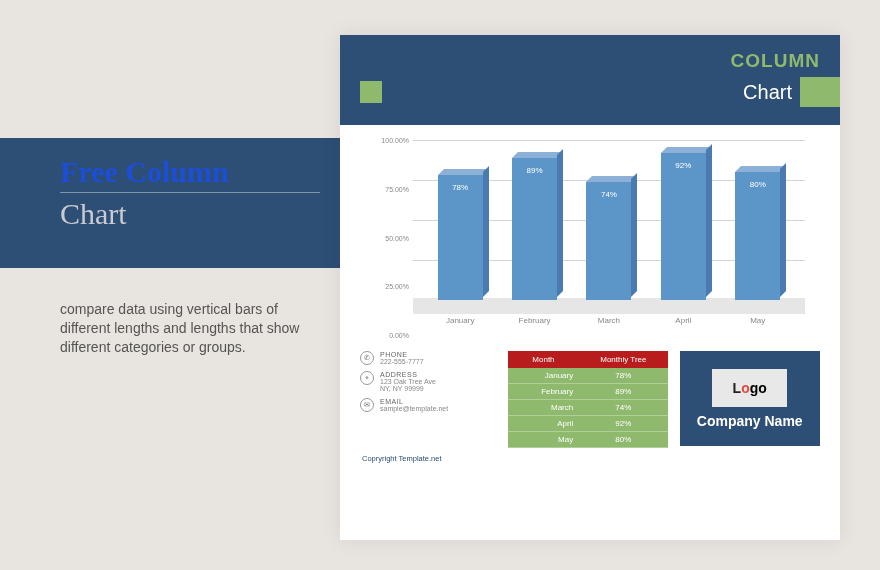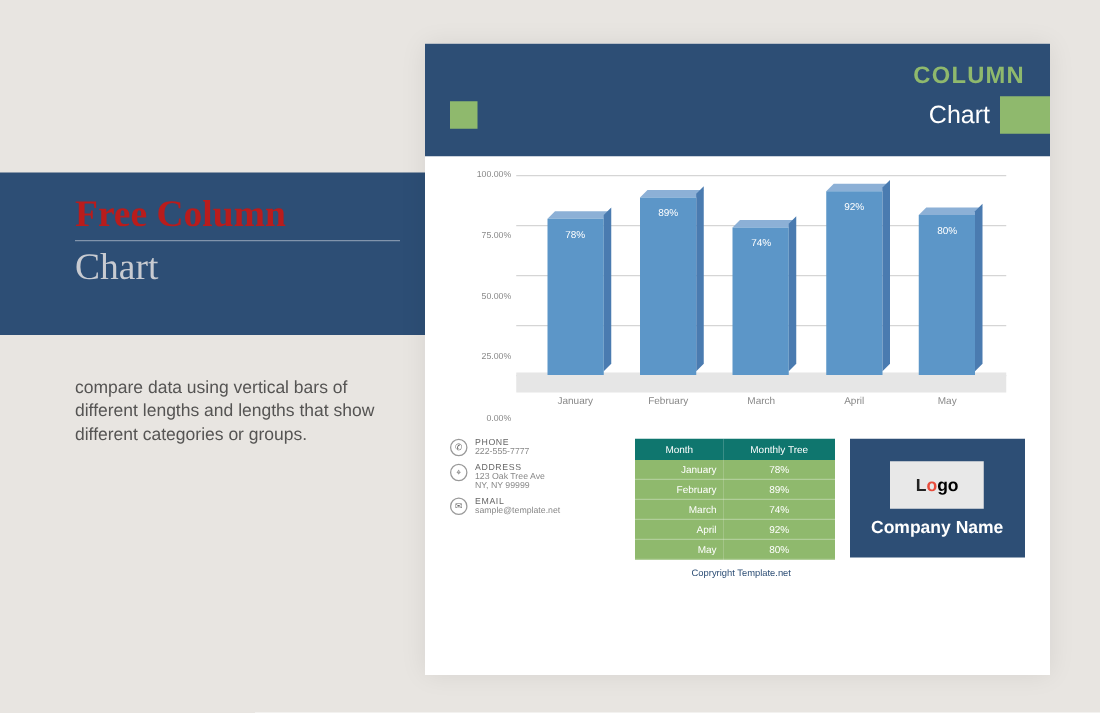--- a/index.html
+++ b/index.html
@@ -1,21 +1,21 @@
 <!DOCTYPE html>
 <html><head>
 <meta charset="utf-8">
 <style>
 * { margin: 0; padding: 0; box-sizing: border-box; }
 body { width: 880px; height: 570px; background: #e8e5e1; font-family: Arial, sans-serif; position: relative; overflow: hidden; }
 
 .blue-band { position: absolute; left: 0; top: 138px; width: 340px; height: 130px; background: #2d4e75; z-index: 1; }
 
 .left-col { position: absolute; left: 60px; top: 155px; width: 260px; z-index: 2; }
-.left-title-1 { font-family: Georgia, serif; font-size: 30px; font-weight: bold; color: #b91c1c; border-bottom: 1px solid rgba(255,255,255,0.4); padding-bottom: 3px; margin-bottom: 4px; }
+.left-title-1 { font-family: Georgia, serif; font-size: 30px; font-weight: bold; color: #1d4ed8; border-bottom: 1px solid rgba(255,255,255,0.4); padding-bottom: 3px; margin-bottom: 4px; }
 .left-title-2 { font-family: Georgia, serif; font-size: 30px; color: #c8cbd1; }
 .left-desc { position: absolute; left: 60px; top: 300px; width: 255px; color: #555453; font-size: 14px; line-height: 1.35; }
 
 .card { position: absolute; left: 340px; top: 35px; width: 500px; height: 505px; background: #fff; z-index: 3; box-shadow: 0 0 20px rgba(0,0,0,0.08); }
 
 .card-hdr { background: #2d4e75; height: 90px; position: relative; }
 .hdr-sq-left { position: absolute; left: 20px; top: 46px; width: 22px; height: 22px; background: #8fb96d; }
 .hdr-title { position: absolute; left: 50px; top: 50px; color: #fff; font-size: 15px; font-weight: bold; text-decoration: underline; }
 .hdr-column { position: absolute; right: 20px; top: 15px; color: #8fb96d; font-size: 19px; font-weight: 900; letter-spacing: 1px; }
 .hdr-sq-right { position: absolute; right: 0; top: 42px; width: 40px; height: 30px; background: #8fb96d; }
@@ -37,31 +37,31 @@
 .xlabel { font-size: 8px; color: #888; width: 50px; text-align: center; }
 
 .bottom { display: flex; padding: 8px 20px 0 20px; gap: 12px; }
 .contact { width: 140px; font-size: 7px; color: #666; }
 .c-row { display: flex; gap: 6px; margin-bottom: 6px; }
 .c-icon { width: 14px; height: 14px; border: 1px solid #999; border-radius: 50%; display: flex; align-items: center; justify-content: center; font-size: 7px; flex-shrink: 0; }
 .c-head { font-size: 7px; color: #666; letter-spacing: 0.5px; }
 .c-val { font-size: 7px; color: #888; }
 
 .tbl { width: 165px; border-collapse: collapse; font-size: 8px; }
-.tbl th { background: #0f766e; color: #fff; padding: 4px; font-weight: normal; }
+.tbl th { background: #b91c1c; color: #fff; padding: 4px; font-weight: normal; }
 .tbl td { background: #8fb96d; color: #fff; padding: 3px 6px; text-align: center; border-bottom: 1px solid rgba(255,255,255,0.3); }
 .tbl td:first-child { text-align: right; }
 
 .logo-box { width: 145px; height: 95px; background: #2d4e75; display: flex; flex-direction: column; align-items: center; justify-content: center; gap: 6px; }
 .logo-inner { width: 75px; height: 38px; background: #e8e8e8; display: flex; align-items: center; justify-content: center; font-weight: 900; font-size: 14px; }
 .logo-inner span:first-child { color: #222; }
 .logo-o { color: #e74c3c; }
 .company { color: #fff; font-size: 14px; font-weight: bold; }
 
-.copyright { font-size: 7.5px; color: #2d4e75; padding: 6px 16px 0 22px; text-align: center; }
+.copyright { font-size: 7.5px; color: #2d4e75; padding: 6px 16px 0 22px; }
 </style>
 </head>
 <body>
 
 <div class="blue-band"></div>
 
 <div class="left-col">
   <div class="left-title-1">Free Column</div>
   <div class="left-title-2">Chart</div>
 </div>

